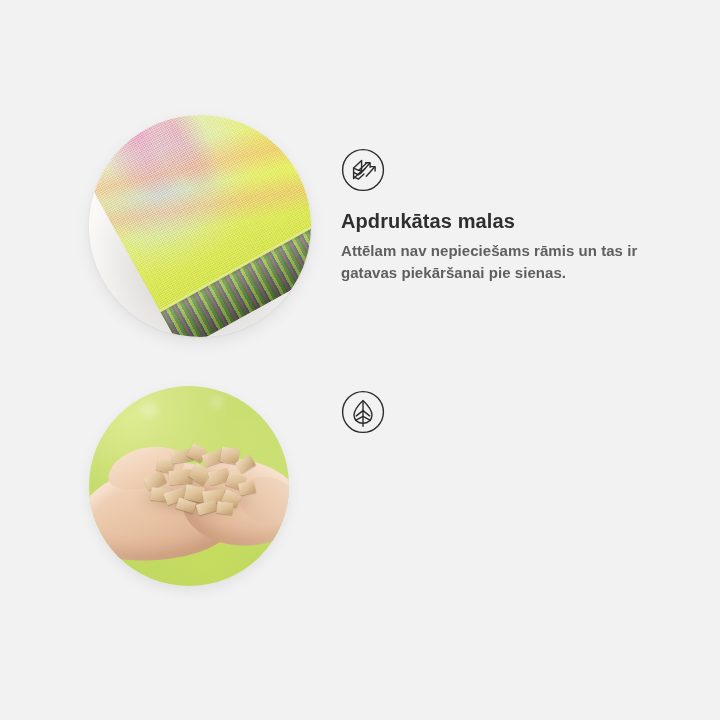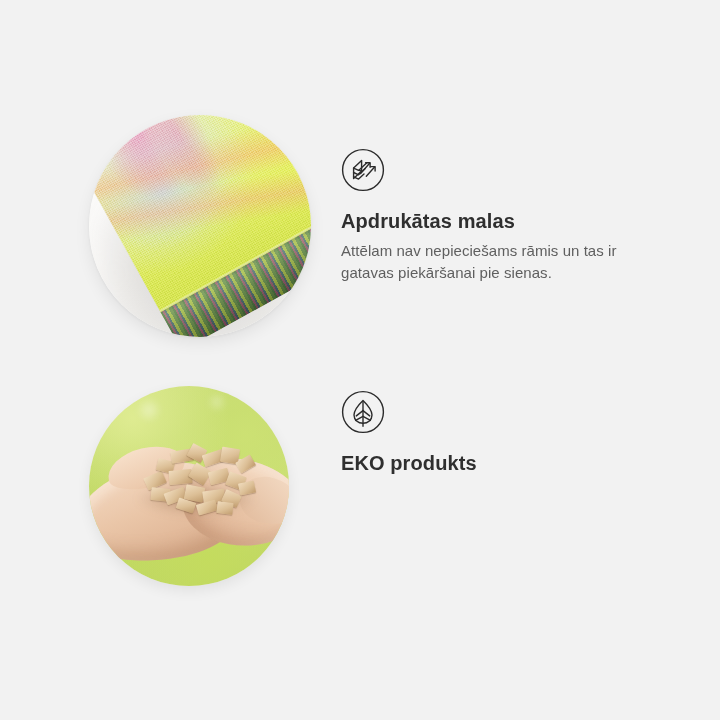--- a/index.html
+++ b/index.html
@@ -271,20 +271,21 @@
     letter-spacing: 0.1px;
     color: #2f2f2f;
   }
   .feat-body {
     margin: 0;
     font-size: 15px;
     line-height: 21.5px;
     color: #5f5f5f;
     letter-spacing: 0.05px;
     white-space: pre-line;
+    font-weight: bold;
   }
 </style>
 </head>
 <body>
 
 <div class="page">
 
   <div class="feature">
 
     <div class="media" id="media-canvas" role="img" aria-label="Apdrukāta audekla stūris uz balta apļa">
@@ -368,18 +369,17 @@
 
           <path d="M22 11.6 L22 36.2" fill="none"></path>
 
           <path d="M22 20.6 L15.3 25.9" fill="none"></path>
           <path d="M22 20.6 L28.7 25.9" fill="none"></path>
           <path d="M22 26.4 L14.6 30.4" fill="none"></path>
           <path d="M22 26.4 L29.4 30.4" fill="none"></path>
         </svg>
       </span>
 
-      <h2 class="feat-title">EKO produkts</h2>
 
     </div>
   </div>
 
 </div>
 
 </body></html>

